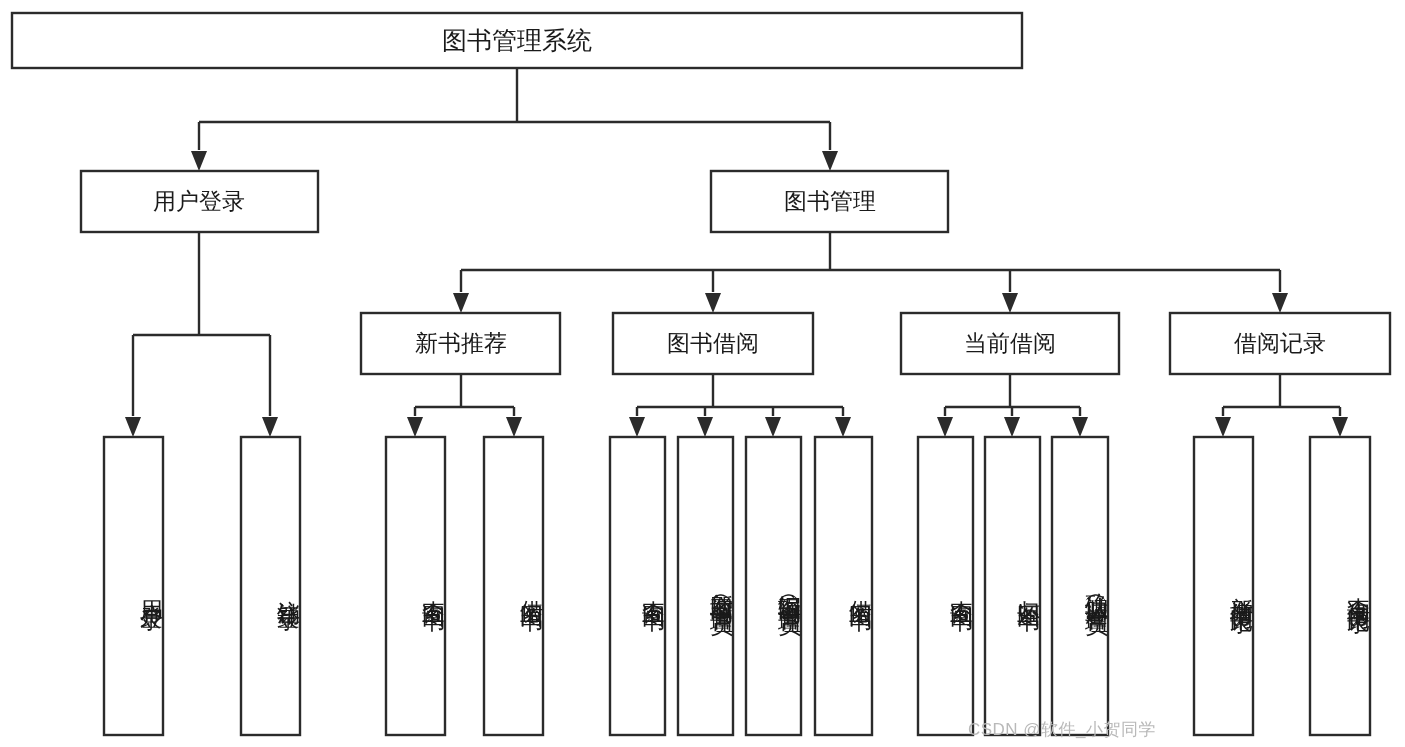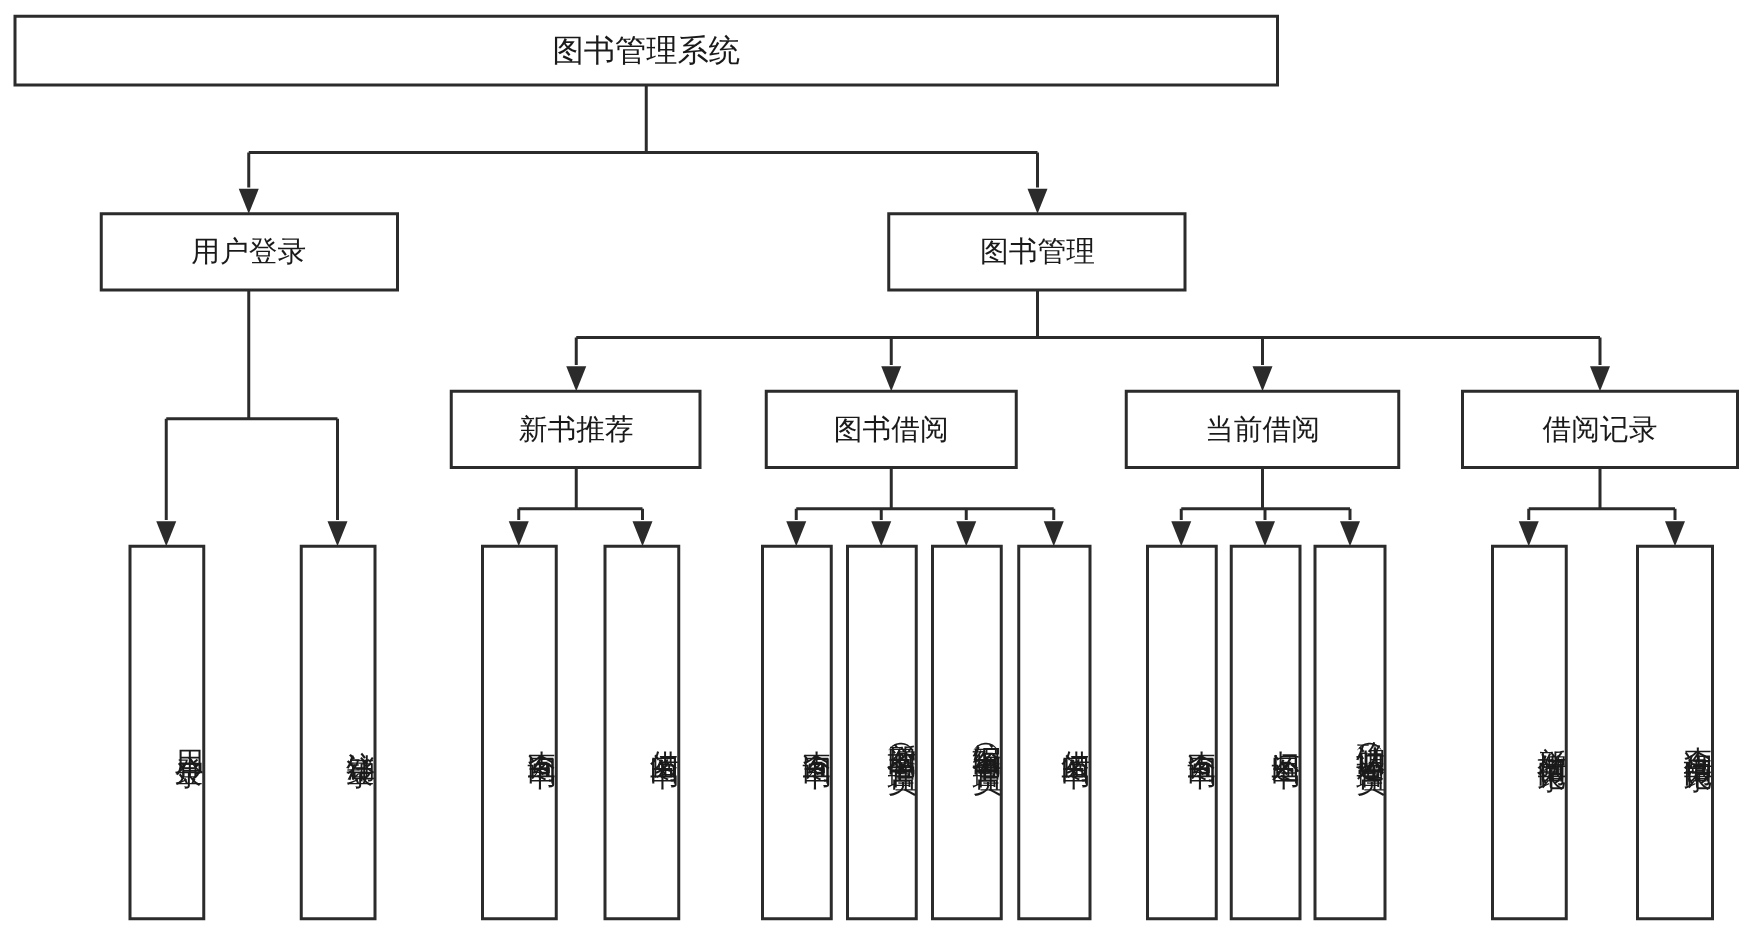--- a/index.html
+++ b/index.html
@@ -290,14 +290,15 @@
     </g>
     <g>
       <rect class="leaf-box" x="1310" y="437" width="60" height="298"></rect>
       <foreignObject class="leaf-label-fo" x="1310" y="437" width="60" height="298">
         <div xmlns="http://www.w3.org/1999/xhtml" class="vlabel">查询借阅记录</div>
       </foreignObject>
     </g>
 
   </svg>
 
+  <div id="watermark">CSDN @软件_小贺同学</div>
 
 </div>
 
 </body></html>

